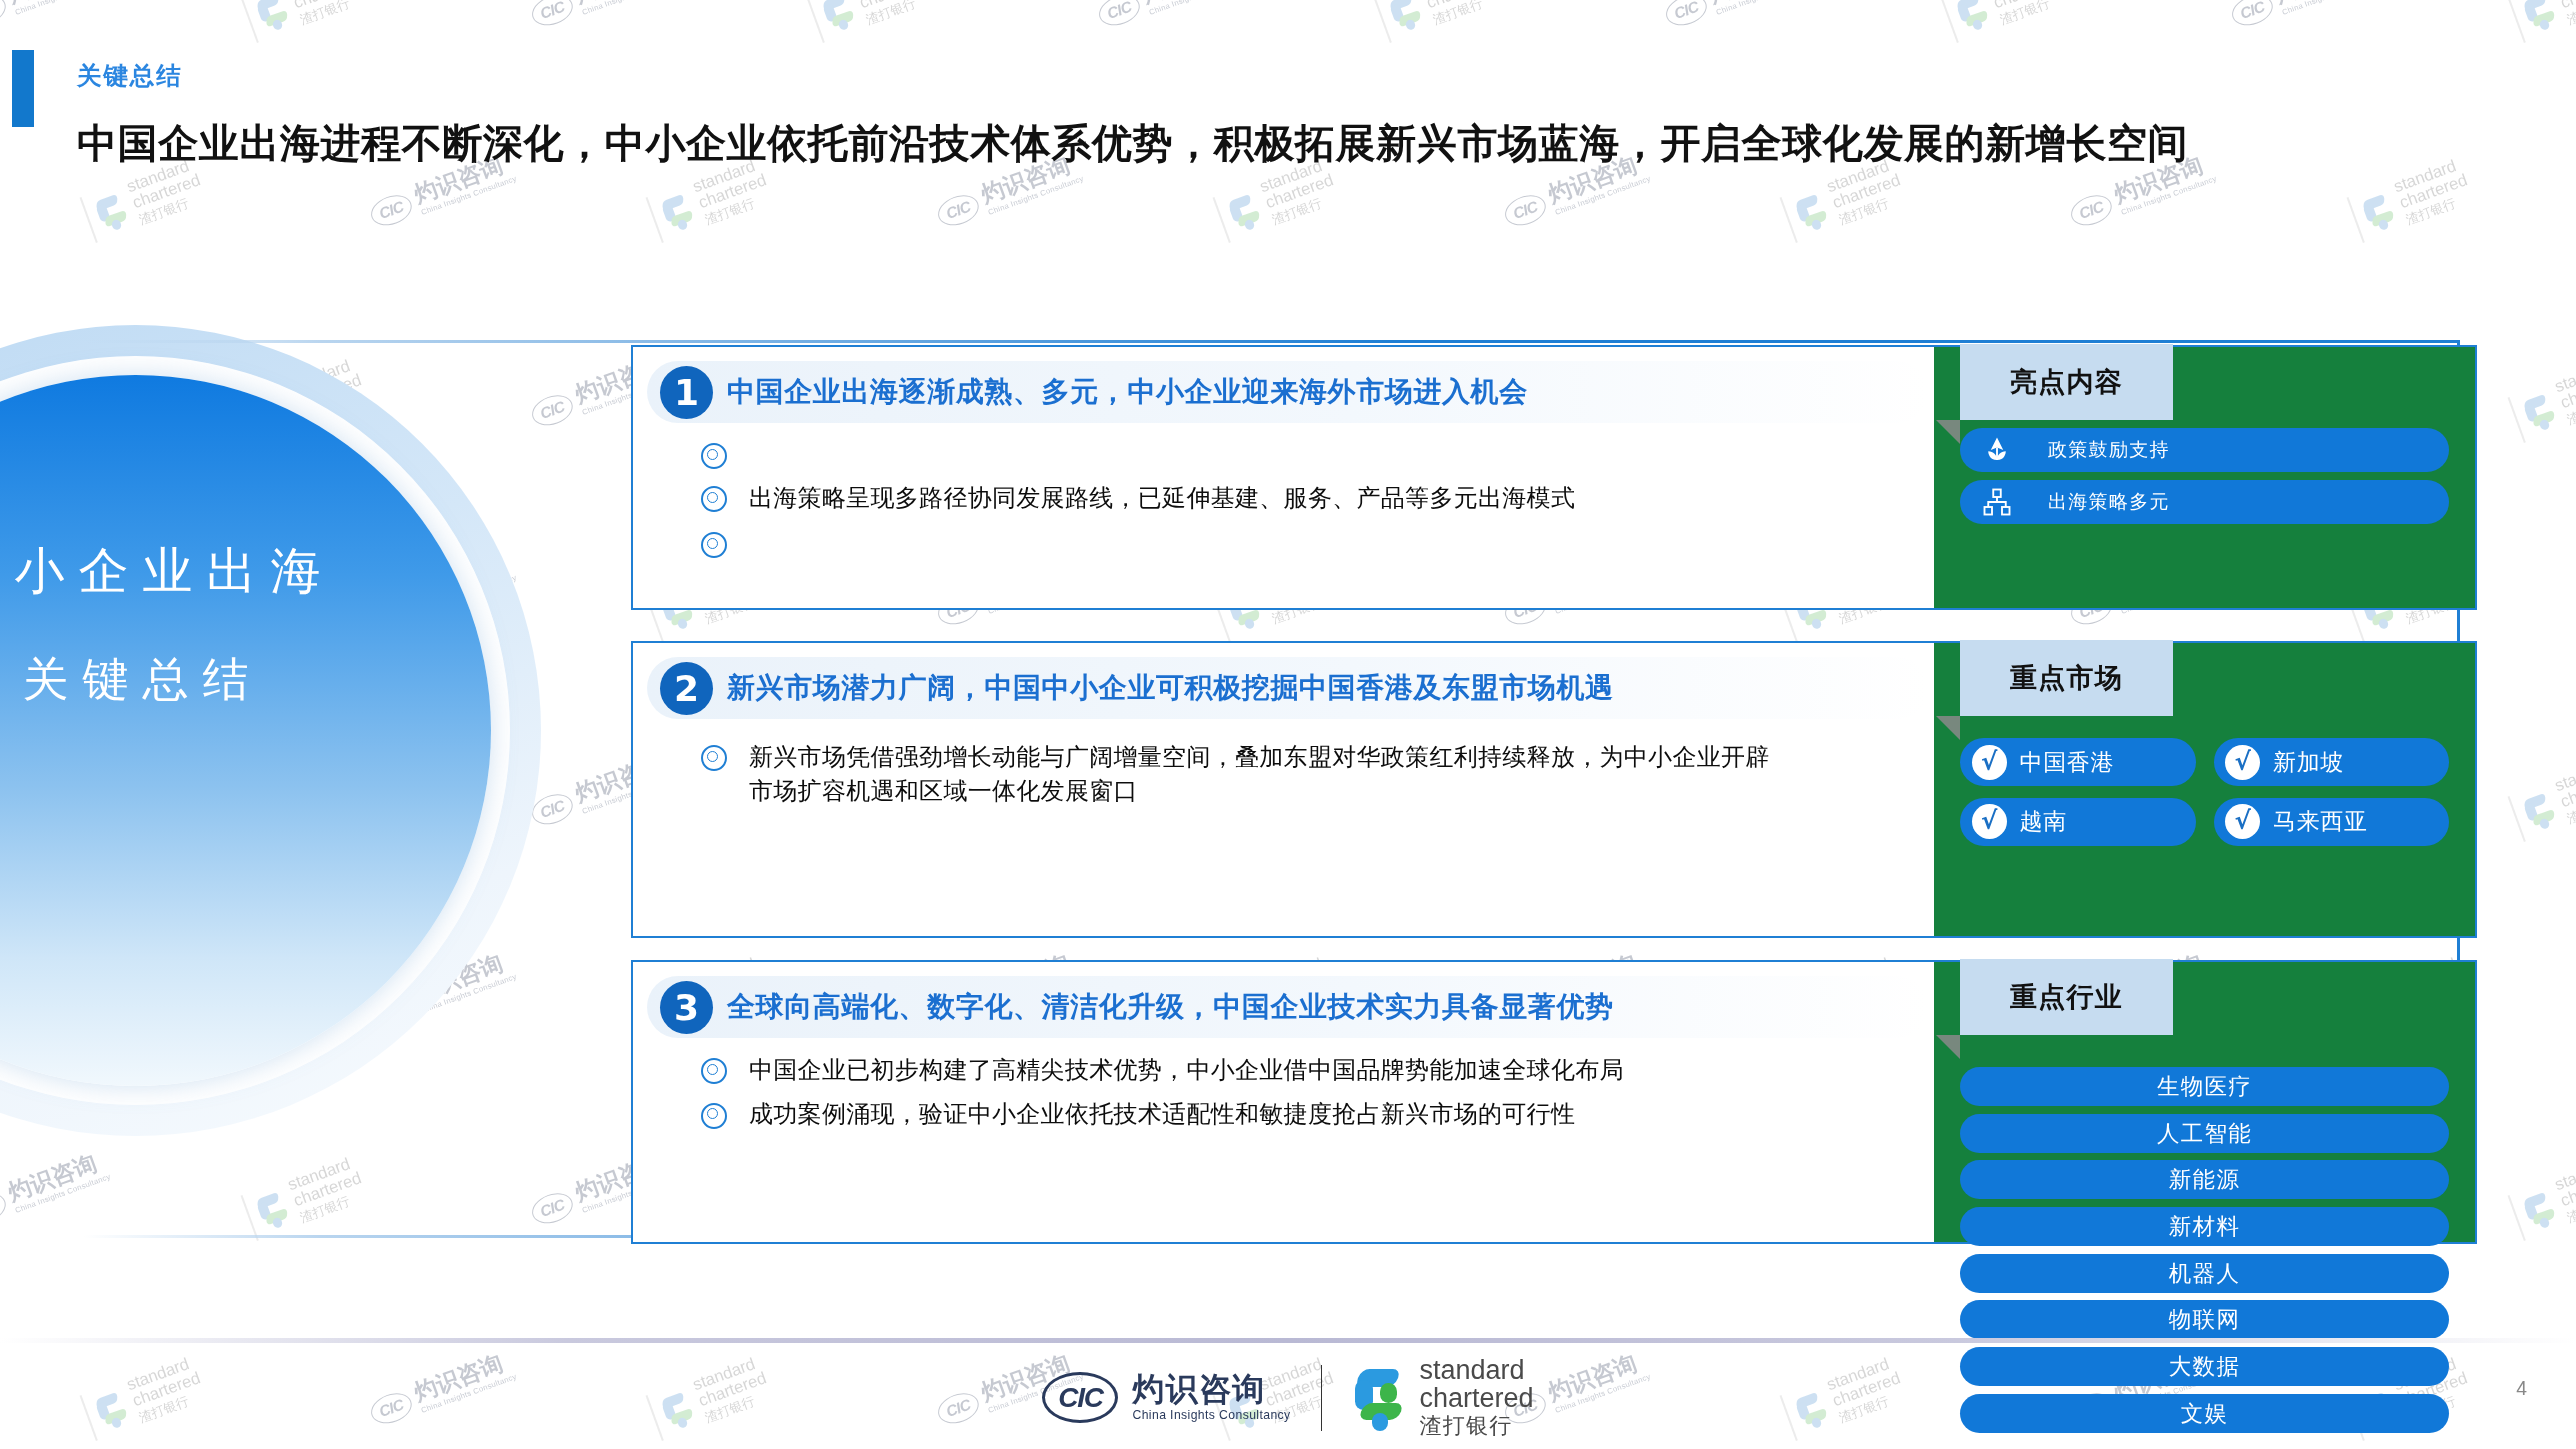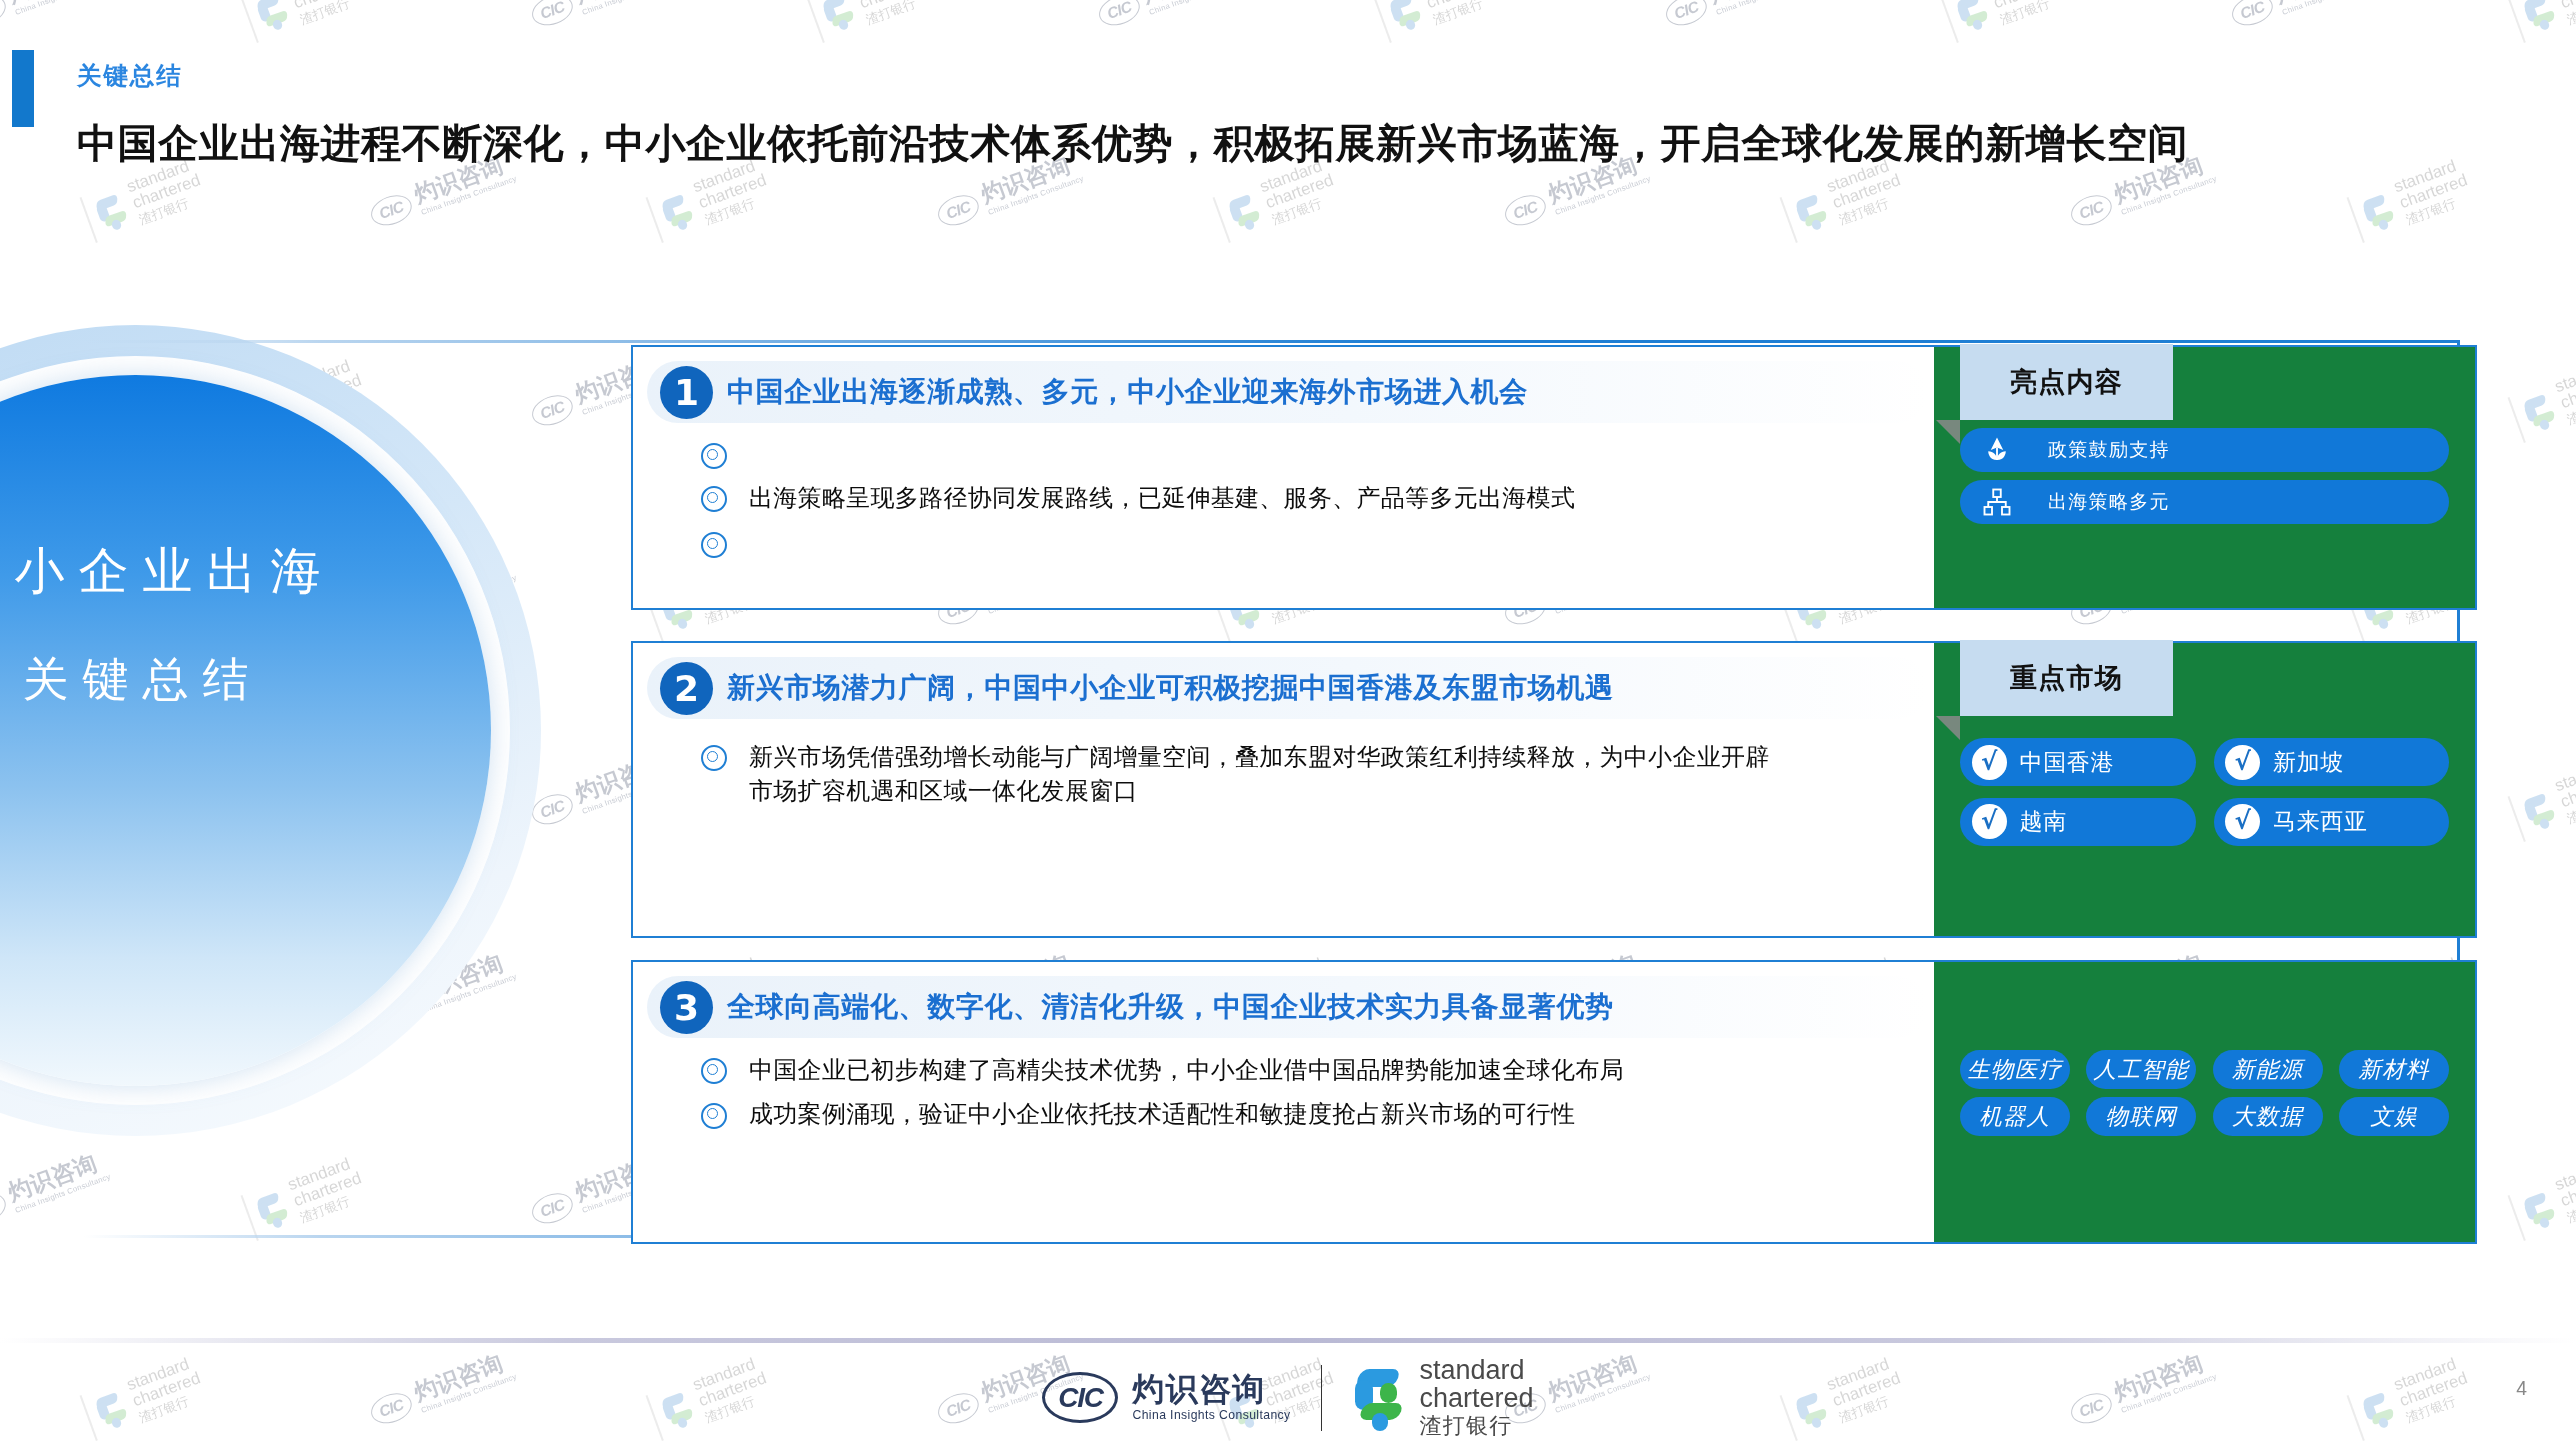--- a/index.html
+++ b/index.html
@@ -182,21 +182,21 @@
   .pill-2{height:48px;padding-left:11.6px;gap:13px;border-radius:26px;}
   .pill-2 .chk{
     flex:0 0 auto;width:35px;height:35px;border-radius:50%;background:#fff;
     display:flex;align-items:center;justify-content:center;
     color:#1a6fc4;font-size:24.5px;font-weight:700;line-height:1;
     font-family:"DejaVu Sans",sans-serif;
   }
   .pill-2 .lbl{font-size:23px;letter-spacing:0.6px;}
 
   
-  .grid3{display:grid;grid-template-columns:1fr 1fr 1fr 1fr;gap:7.7px 16.7px;margin-top:7px;font-style:italic;}
+  .grid3{display:grid;grid-template-columns:1fr;gap:7.7px 16.7px;margin-top:24px;}
   .pill-3{height:39px;justify-content:center;border-radius:22px;}
   .pill-3 .lbl{font-size:22.5px;letter-spacing:1.3px;}
 
   
   .footer-rule{
     position:absolute;left:0;top:1338px;width:2576px;height:4.5px;
     background:linear-gradient(90deg,#ffffff 0%,#c9c9de 22%,#b9b9d4 50%,#c9c9de 76%,#ffffff 100%);
     z-index:15;
   }
   .footer{
@@ -1043,20 +1043,21 @@
         <span class="dot"></span>
         <span class="txt">中国企业已初步构建了高精尖技术优势，中小企业借中国品牌势能加速全球化布局</span>
       </div>
       <div class="bullet">
         <span class="dot"></span>
         <span class="txt">成功案例涌现，验证中小企业依托技术适配性和敏捷度抢占新兴市场的可行性</span>
       </div>
     </div>
   </div>
   <div class="sec-right">
+    <div class="rp-tab">重点行业</div>
     <div class="rp-body">
       <div class="grid3">
         <div class="pill pill-3">
             <span class="lbl">生物医疗</span>
           </div>
         <div class="pill pill-3">
             <span class="lbl">人工智能</span>
           </div>
         <div class="pill pill-3">
             <span class="lbl">新能源</span>

